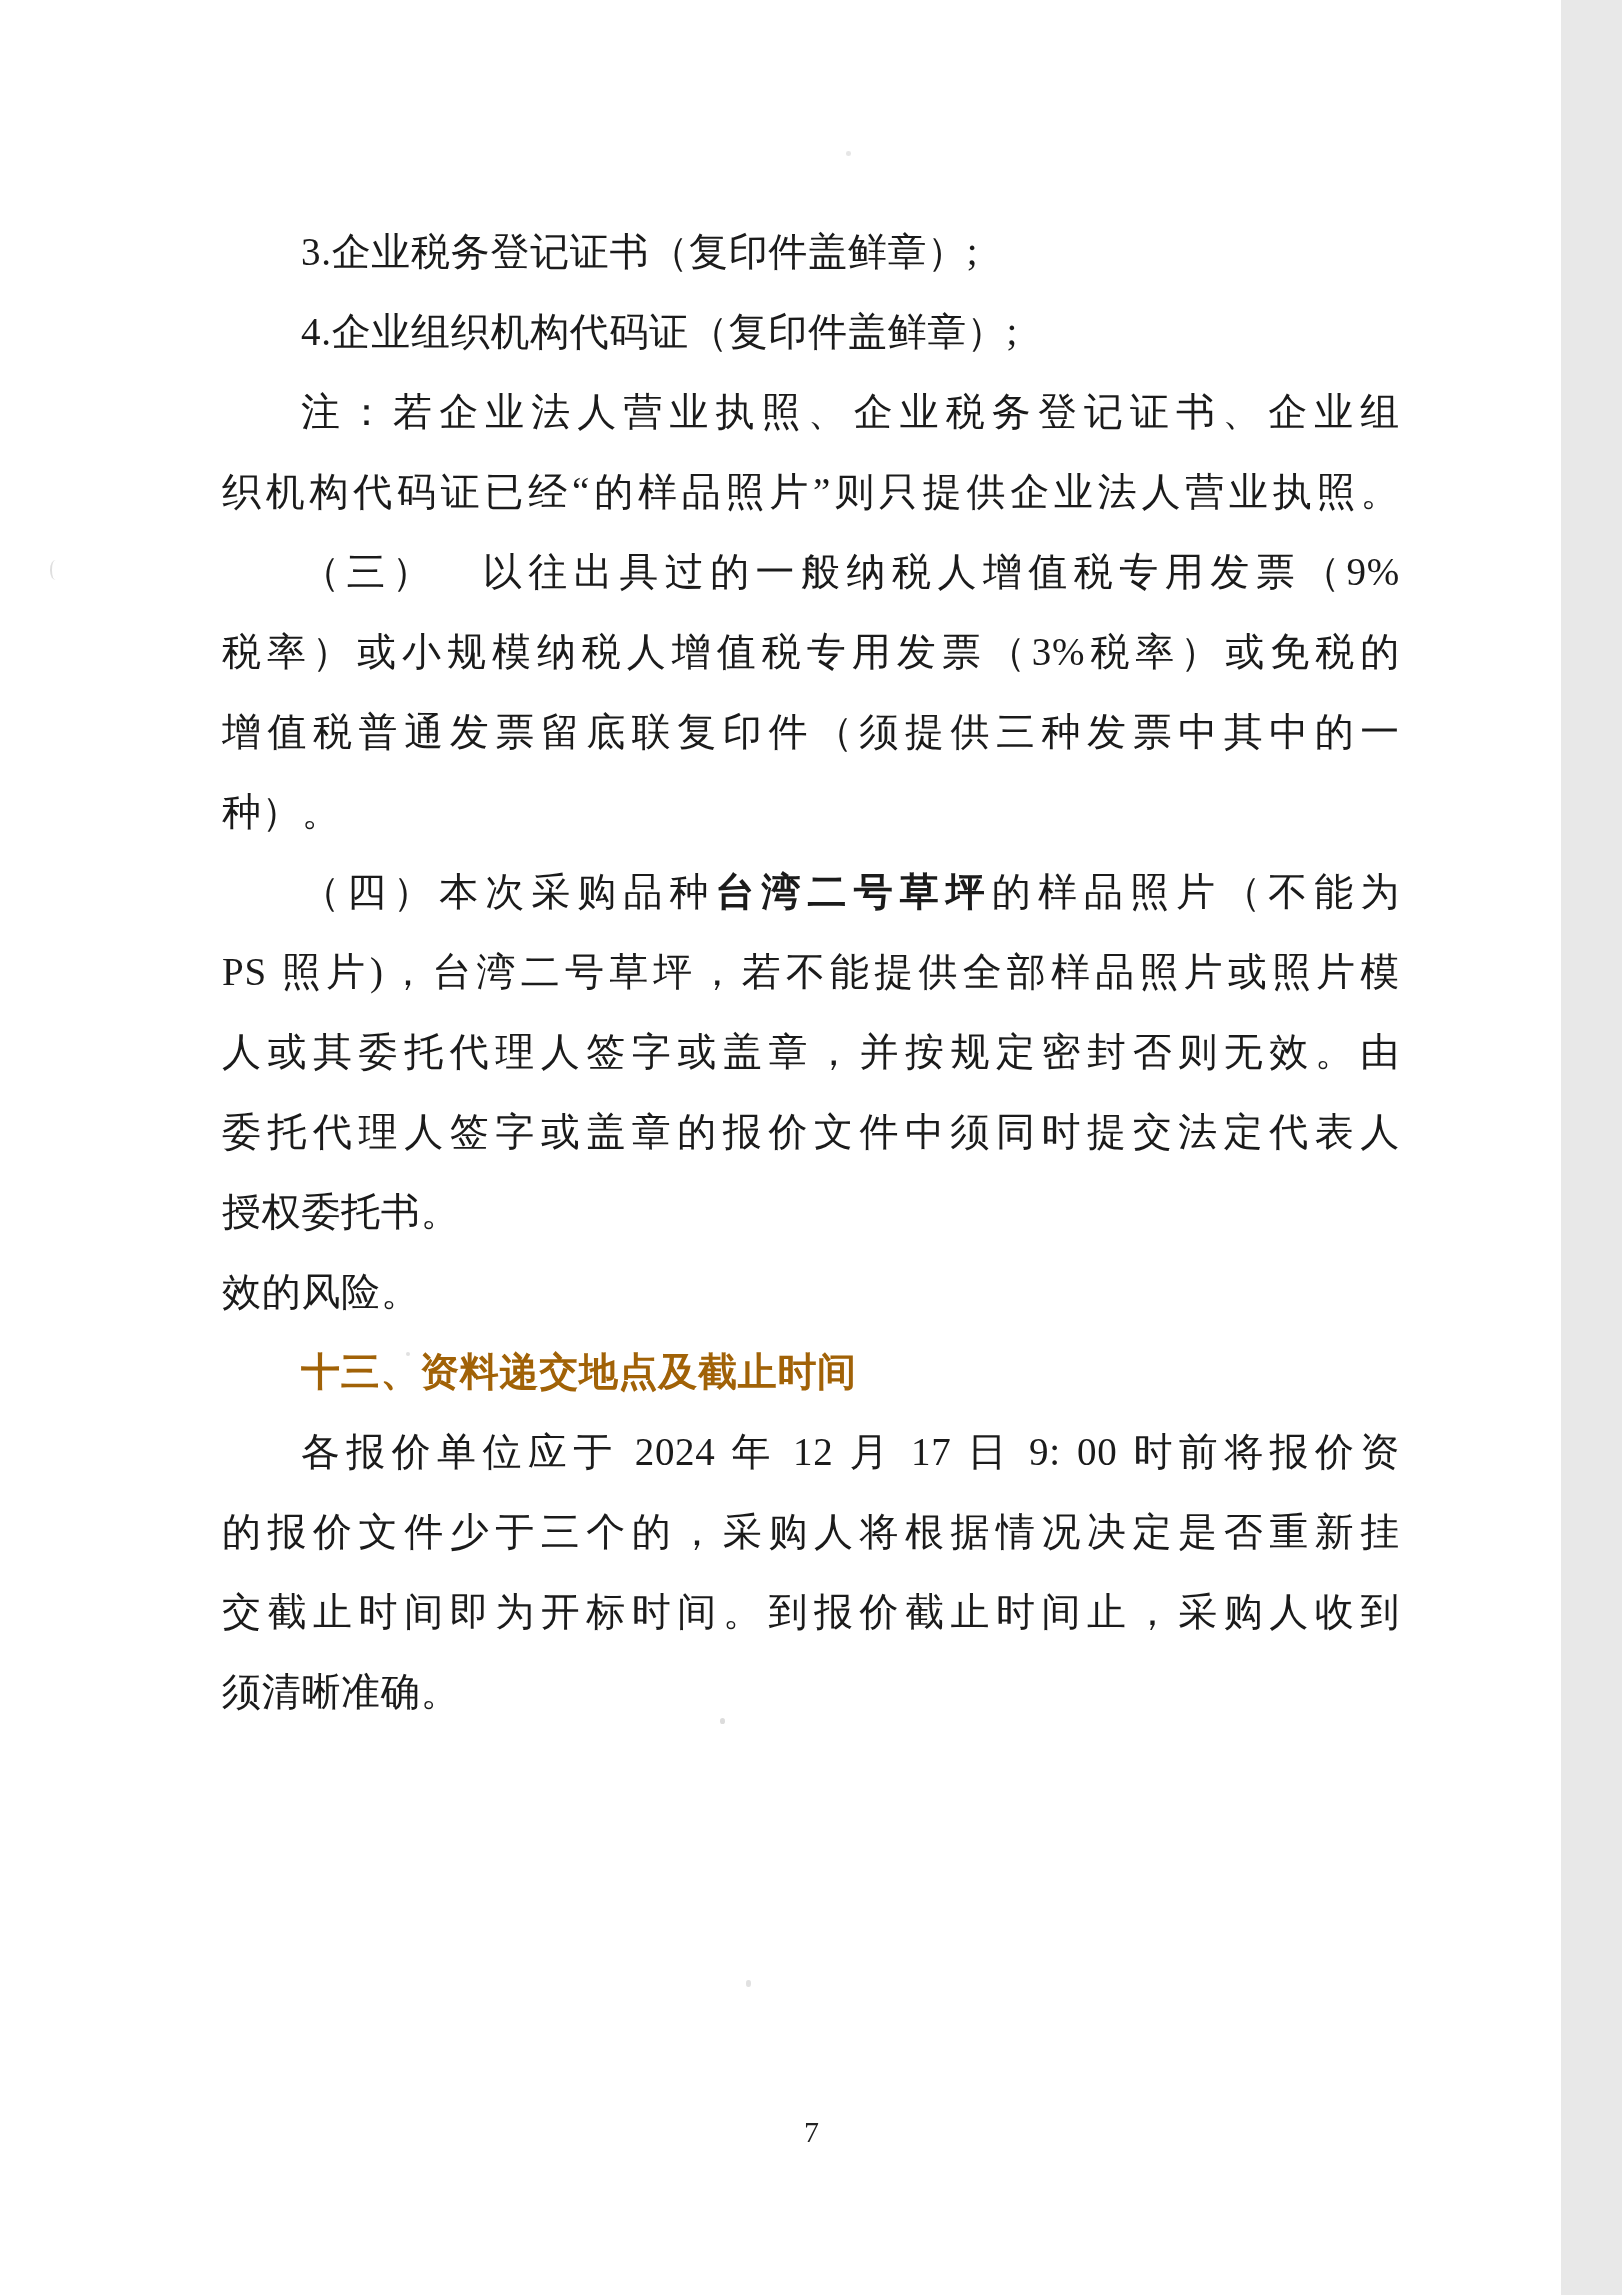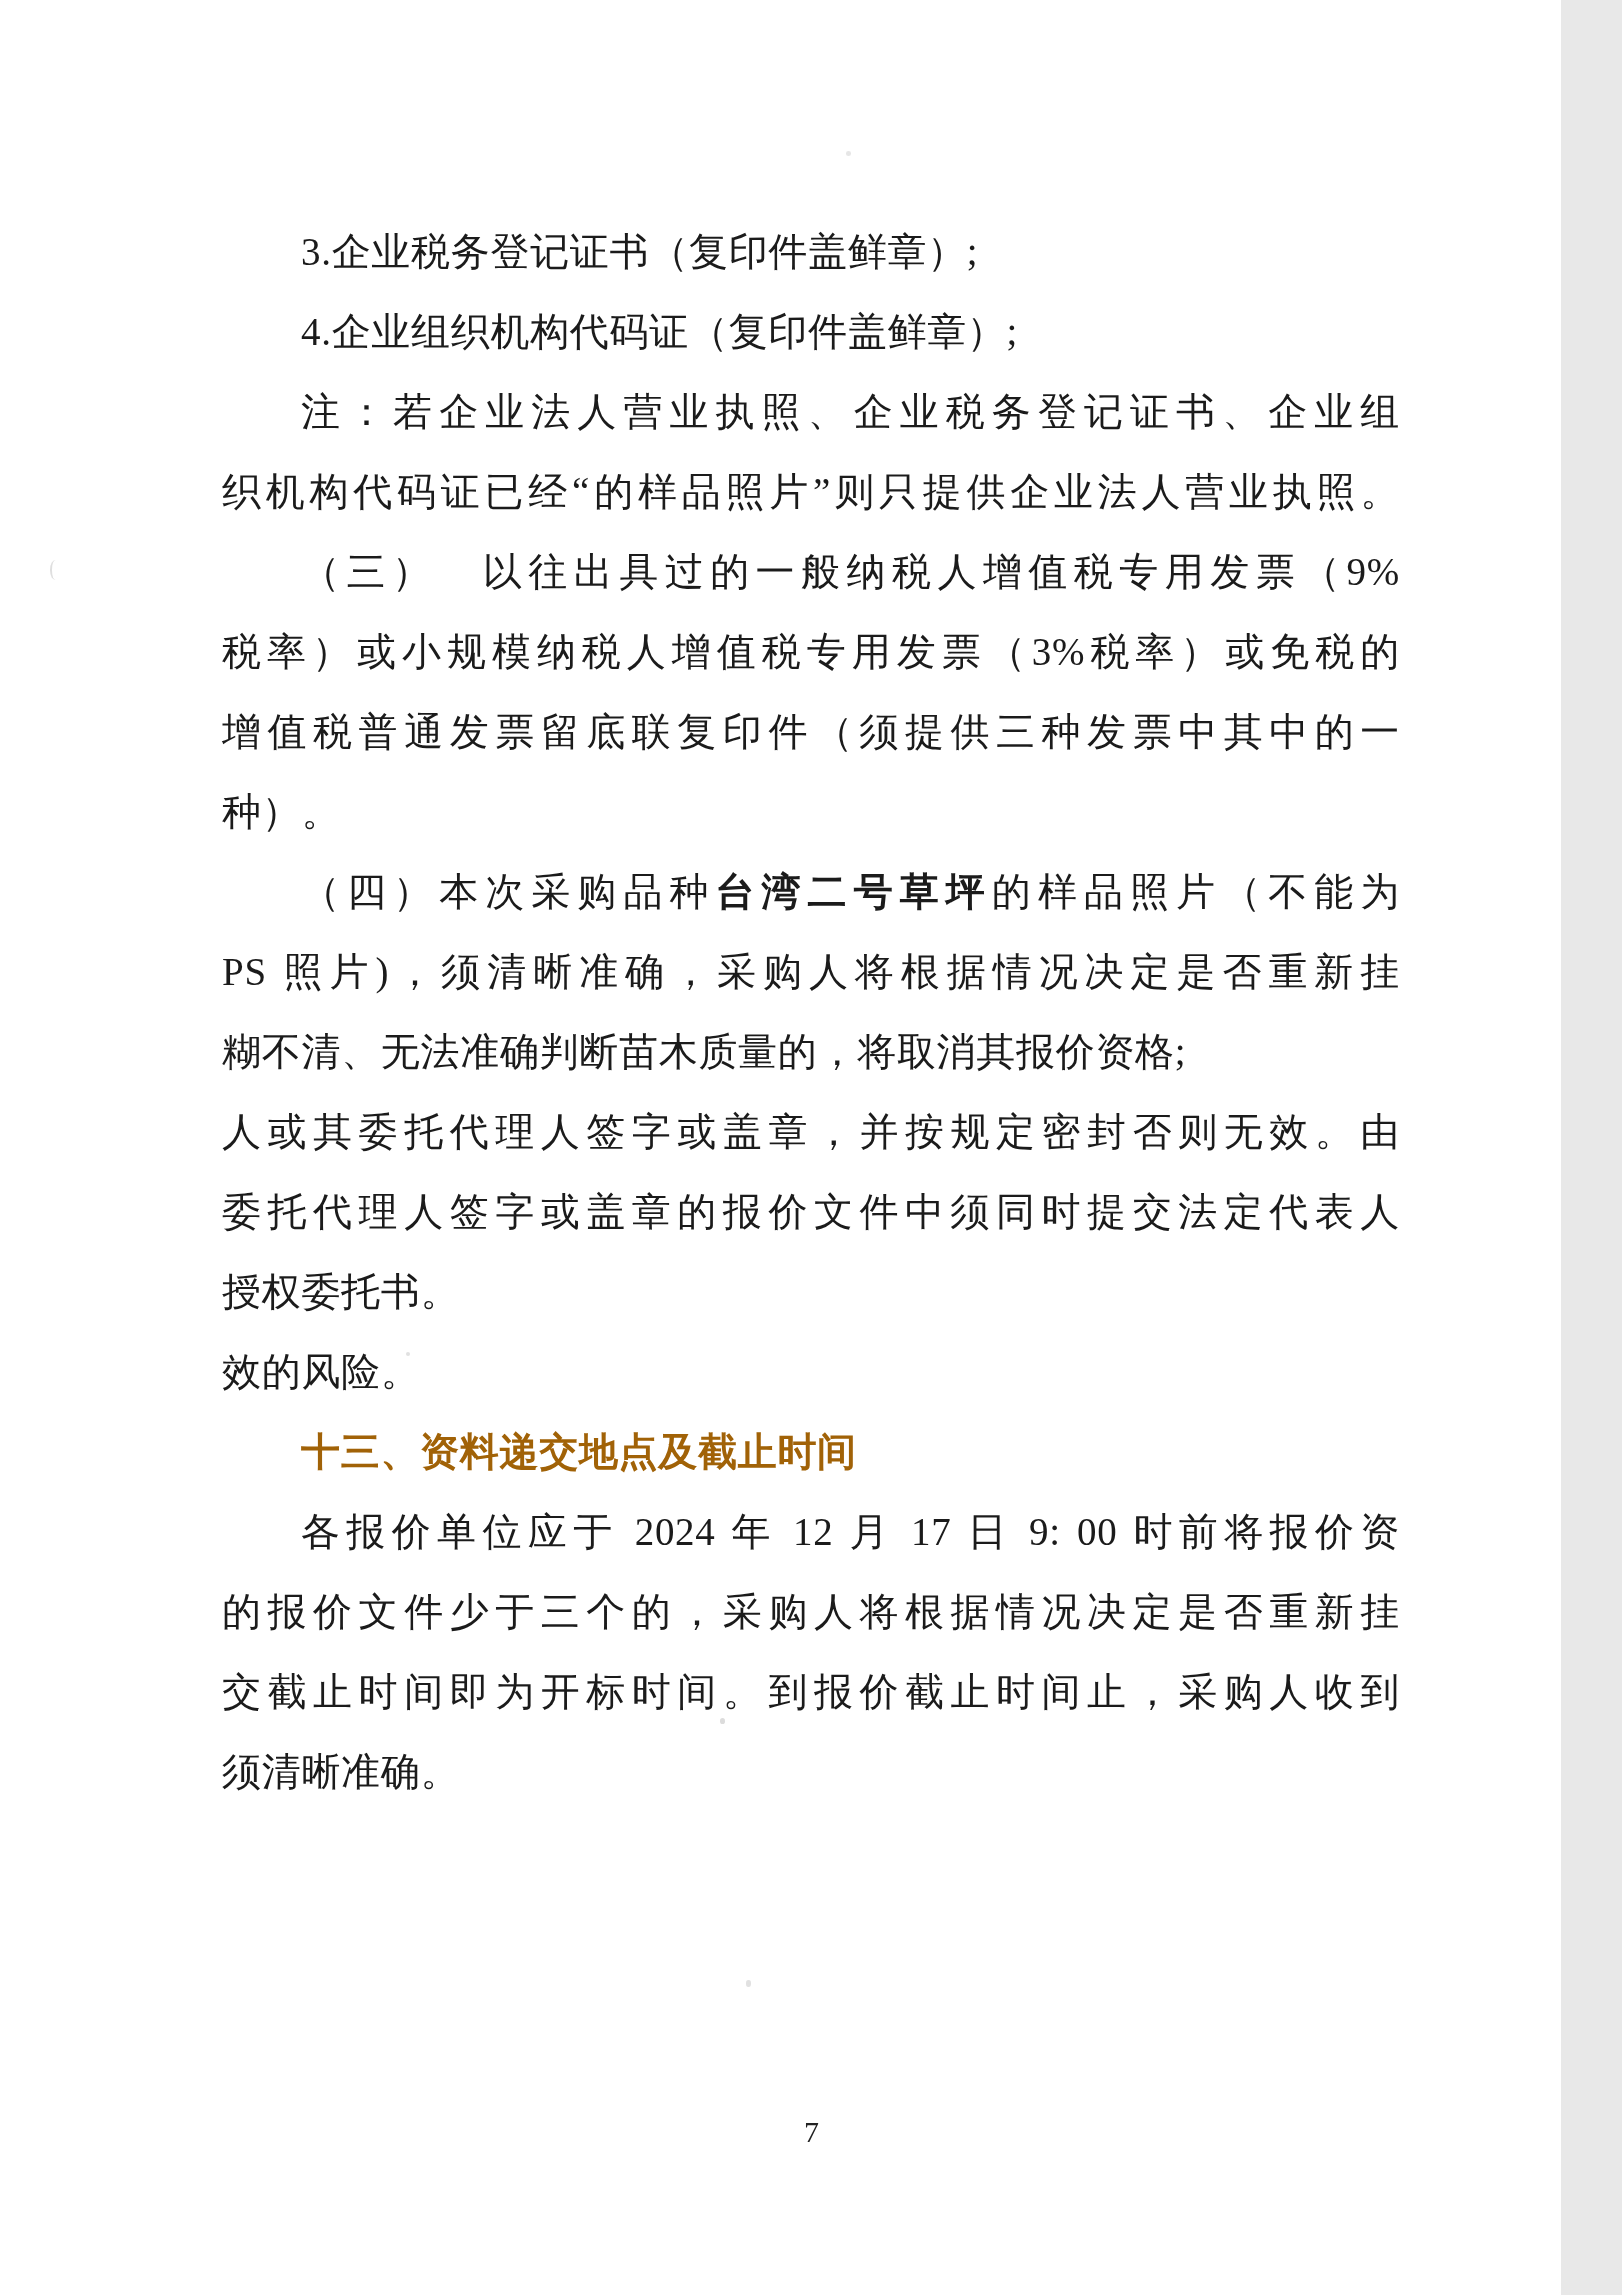--- a/index.html
+++ b/index.html
@@ -83,22 +83,21 @@
   <div class="content">
     <div class="line indent">3.企业税务登记证书（复印件盖鲜章）;</div>
     <div class="line indent">4.企业组织机构代码证（复印件盖鲜章）;</div>
     <div class="line indent justify">注：若企业法人营业执照、企业税务登记证书、企业组</div>
     <div class="line justify">织机构代码证已经“的样品照片”则只提供企业法人营业执照。</div>
     <div class="line indent justify">（三）　以往出具过的一般纳税人增值税专用发票（9%</div>
     <div class="line justify">税率）或小规模纳税人增值税专用发票（3%税率）或免税的</div>
     <div class="line justify">增值税普通发票留底联复印件（须提供三种发票中其中的一</div>
     <div class="line">种）。</div>
     <div class="line indent justify"><span>（四）本次采购品种</span><span class="bold">台湾二号草坪</span><span>的样品照片（不能为</span></div>
-    <div class="line justify">PS 照片)，须清晰准确，采购人将根据情况决定是否重新挂</div>
-    <div class="line">糊不清、无法准确判断苗木质量的，将取消其报价资格;</div>
+    <div class="line justify">PS 照片)，台湾二号草坪，若不能提供全部样品照片或照片模</div>
     <div class="line justify">人或其委托代理人签字或盖章，并按规定密封否则无效。由</div>
     <div class="line justify">委托代理人签字或盖章的报价文件中须同时提交法定代表人</div>
     <div class="line">授权委托书。</div>
     <div class="line">效的风险。</div>
     <div class="line heading indent">十三、资料递交地点及截止时间</div>
     <div class="line indent justify">各报价单位应于 2024 年 12 月 17 日 9: 00 时前将报价资</div>
     <div class="line justify">的报价文件少于三个的，采购人将根据情况决定是否重新挂</div>
     <div class="line justify">交截止时间即为开标时间。到报价截止时间止，采购人收到</div>
     <div class="line">须清晰准确。</div>
   </div>

